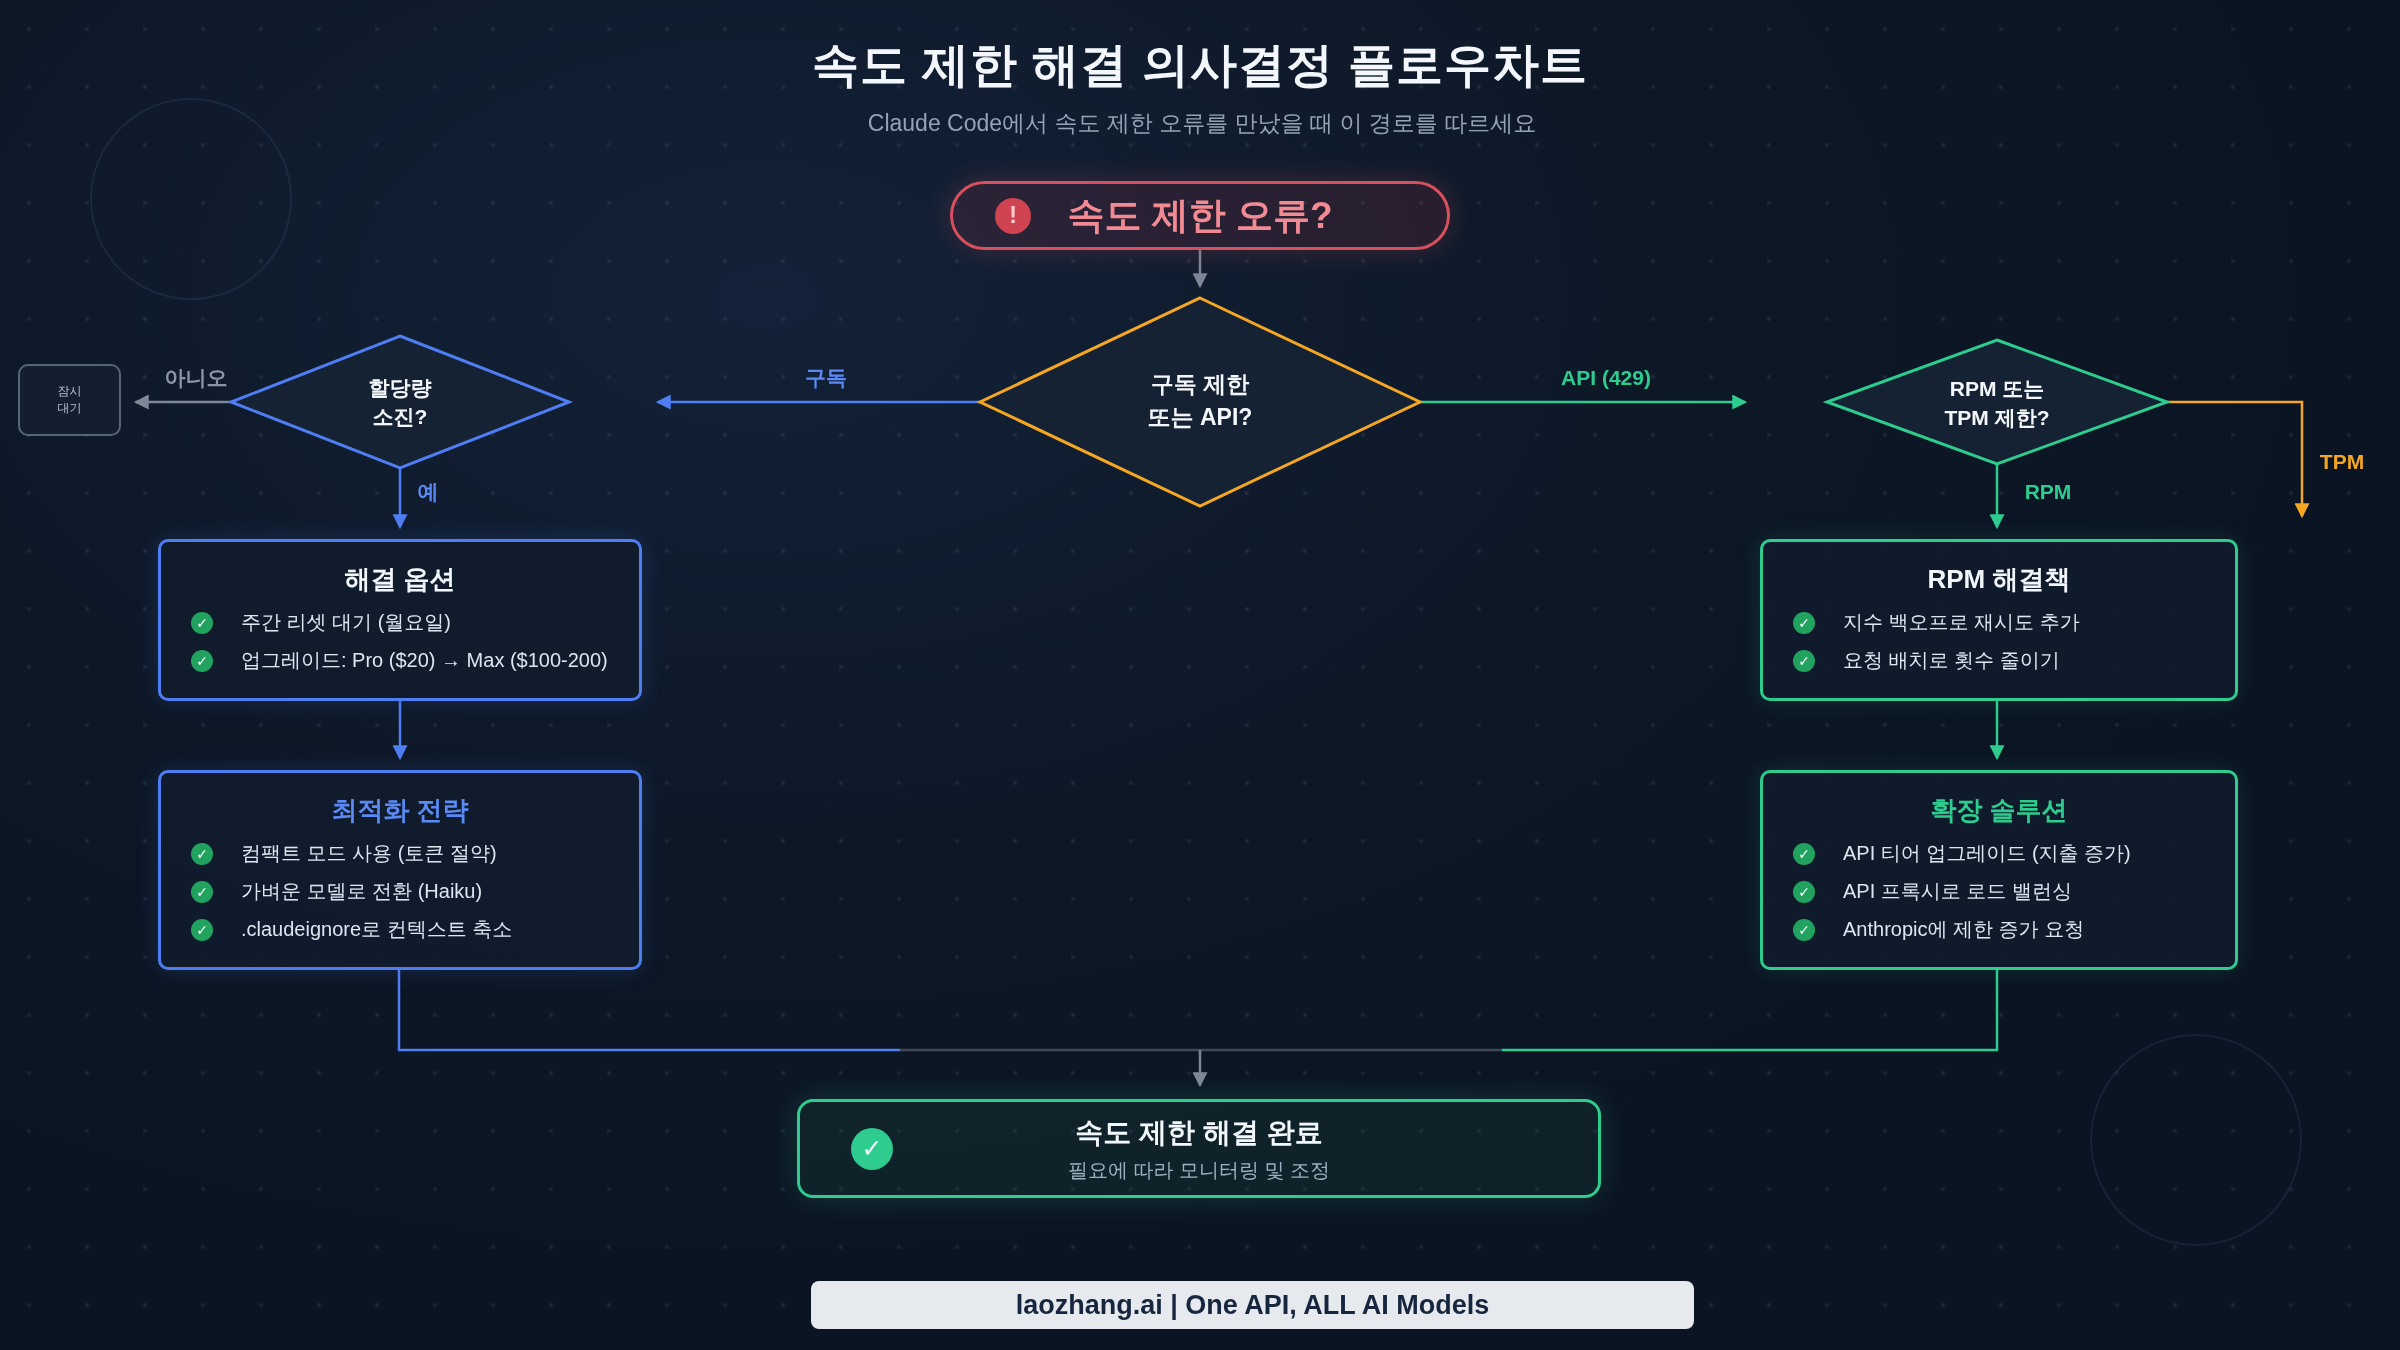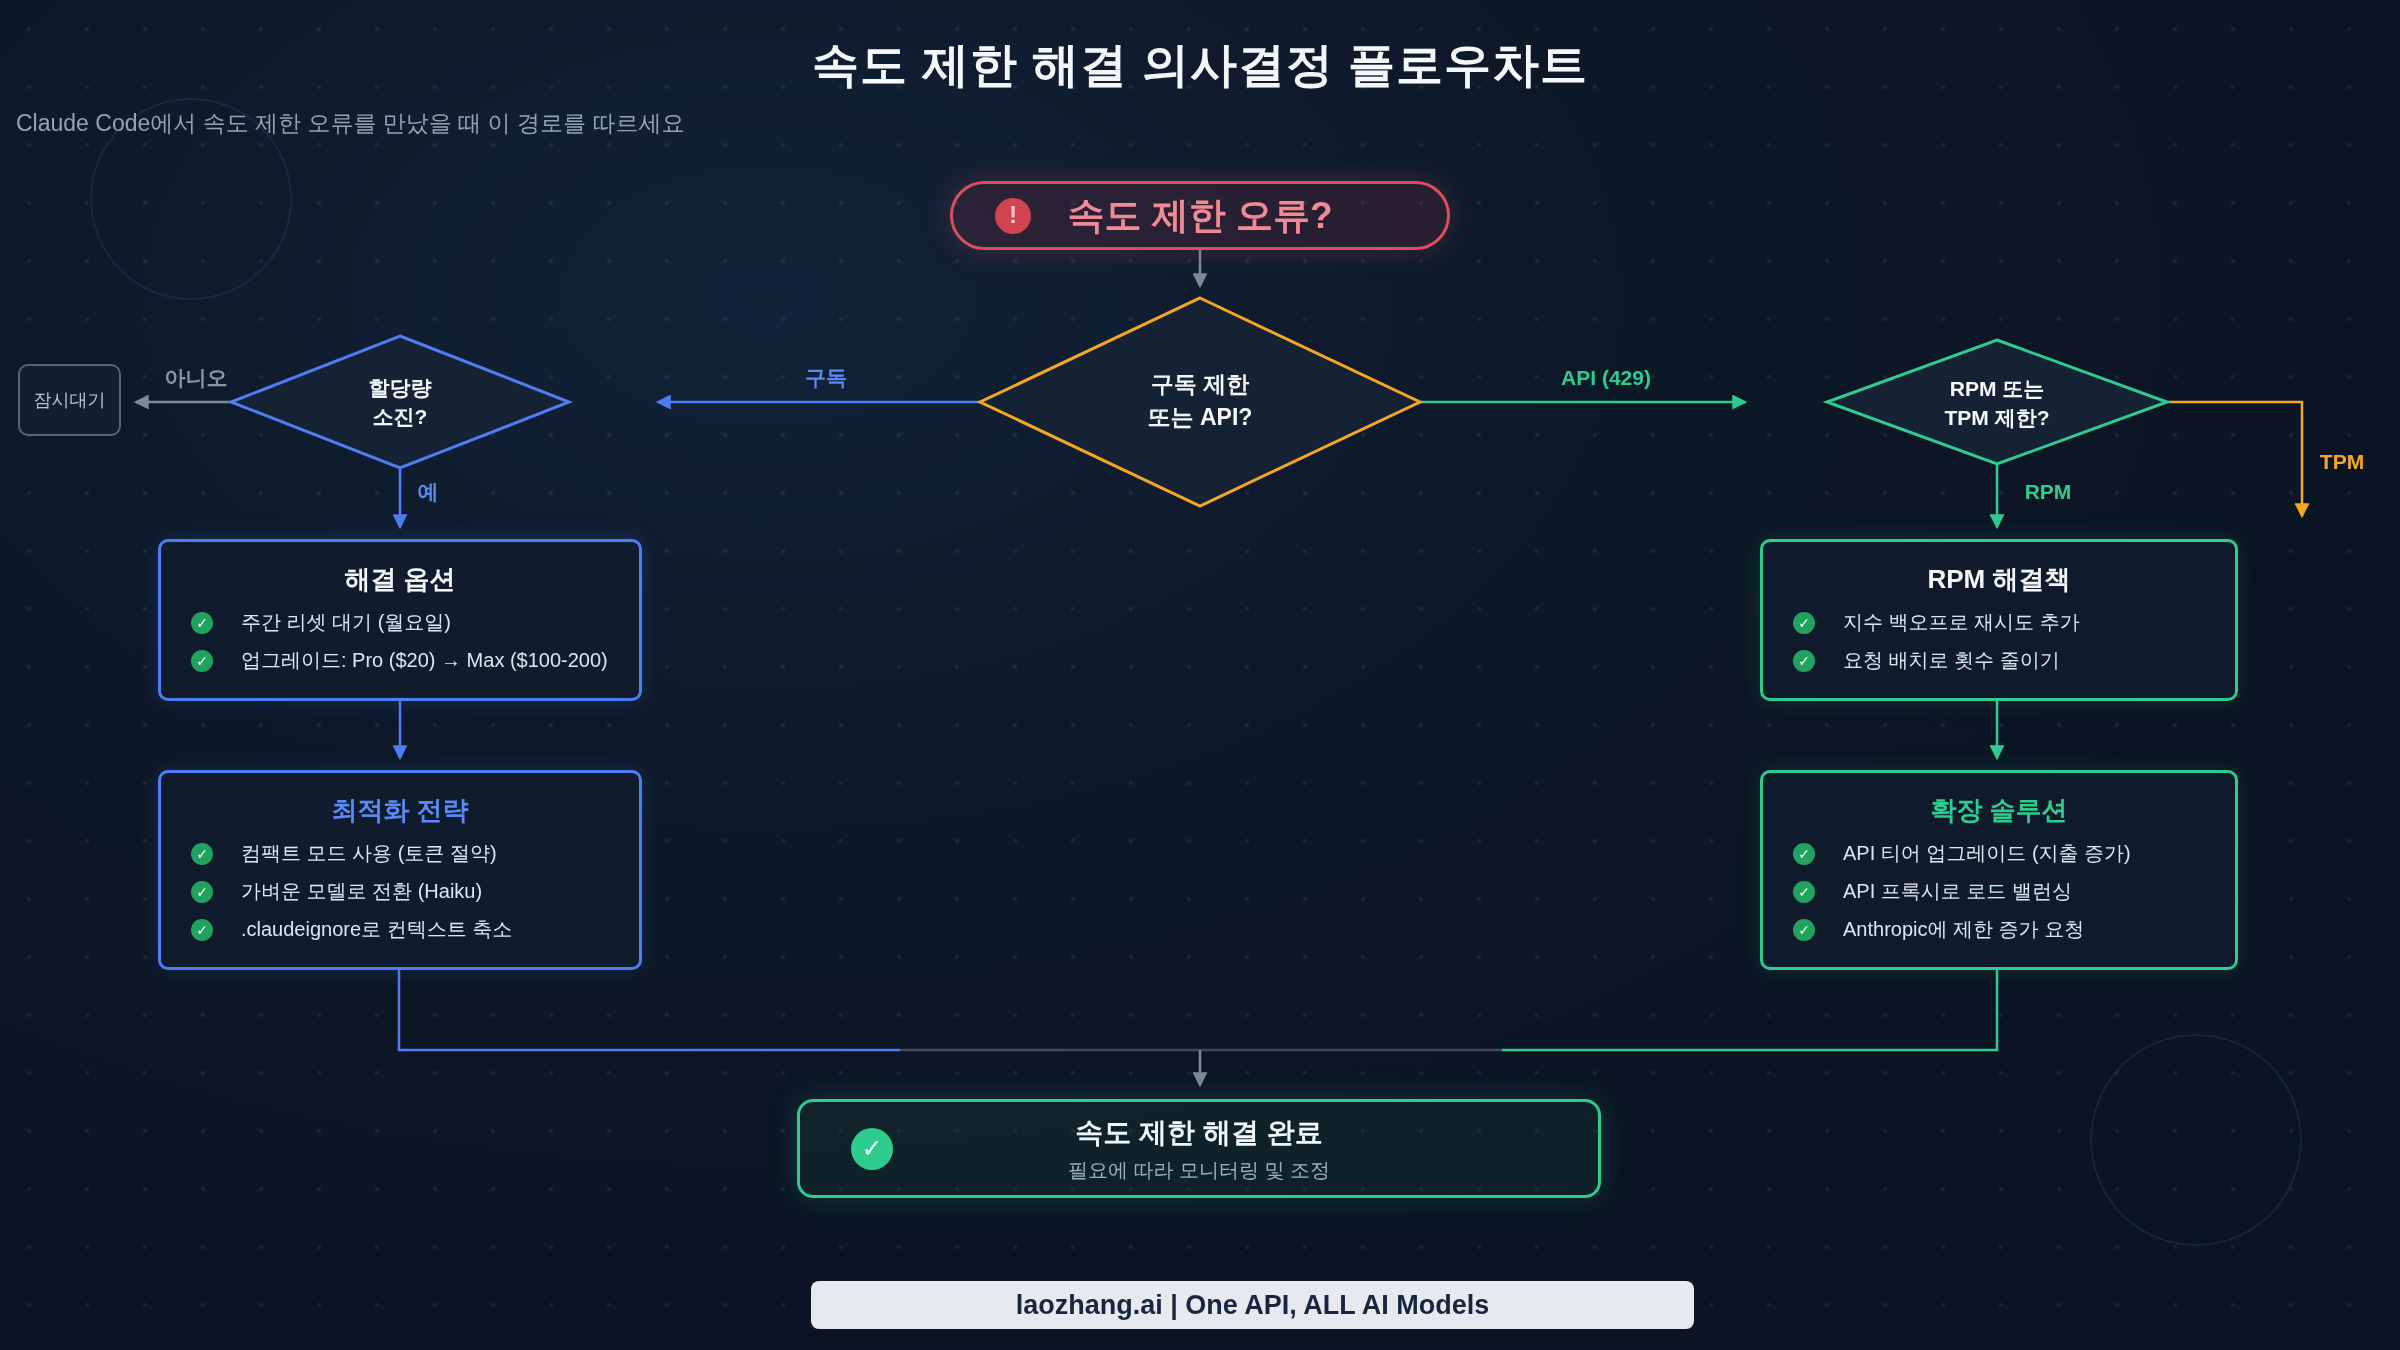--- a/index.html
+++ b/index.html
@@ -9,21 +9,21 @@
   #stage{
     position:relative;width:2400px;height:1350px;overflow:hidden;
     background-image:
       radial-gradient(rgba(160,185,215,0.09) 2px, transparent 2.4px),
       radial-gradient(1600px 1000px at 32% 22%, #132238 0%, #0d1827 55%, #0b1422 100%);
     background-size:58px 58px, 100% 100%;
   }
   svg.edges{position:absolute;left:0;top:0}
 
   .page-title{position:absolute;left:0;right:0;top:34px;text-align:center;font-size:47px;font-weight:bold;color:#f3f7fb;letter-spacing:1px}
-  .page-subtitle{position:absolute;left:16px;right:0;top:108px;text-align:left;font-size:23px;color:#93a3b4}
+  .page-subtitle{position:absolute;left:4px;right:0;top:108px;text-align:center;font-size:23px;color:#93a3b4}
 
   .start-pill{position:absolute;left:950px;top:181px;width:500px;height:69px;border:3px solid #d8505e;border-radius:40px;
     background:rgba(200,60,80,0.14);display:flex;align-items:center;justify-content:center;
     box-shadow:0 0 28px rgba(216,80,94,0.25)}
   .start-pill .label{font-size:37px;font-weight:bold;color:#f28a93}
   .warning-icon{position:absolute;left:42px;top:50%;transform:translateY(-50%);width:36px;height:36px;border-radius:50%;
     background:#cf4450;color:#ffcdd2;display:flex;align-items:center;justify-content:center;font-size:23px;font-weight:bold}
 
   .diamond-label{position:absolute;text-align:center;font-weight:bold;color:#f4f7fa}
   #dl-main{left:1050px;top:368px;width:300px;font-size:23px;line-height:1.45}
@@ -32,22 +32,22 @@
 
   .edge-label{position:absolute;transform:translate(-50%,-50%);font-size:21px;font-weight:bold;white-space:nowrap}
   #el-sub{left:826px;top:378px;color:#5b8af5}
   #el-api{left:1606px;top:378px;color:#2ecc8f}
   #el-no{left:196px;top:378px;color:#8b96a5}
   #el-yes{left:428px;top:492px;color:#5b8af5}
   #el-rpm{left:2048px;top:492px;color:#2ecc8f}
   #el-tpm{left:2342px;top:462px;color:#f5a623}
 
   .wait-box{position:absolute;left:18px;top:364px;width:103px;height:72px;border:2px solid #56657a;border-radius:10px;
-    background:#131f2e;display:flex;flex-direction:row;align-items:center;justify-content:center;
-    font-size:18px;color:#b9c4d2;line-height:1.45}
+    background:#131f2e;display:flex;flex-direction:column;align-items:center;justify-content:center;
+    font-size:12px;color:#b9c4d2;line-height:1.45}
 
   .flow-box{position:absolute;border-radius:10px;background:rgba(16,28,45,0.92);padding:20px 30px 2px}
   .flow-box .box-title{text-align:center;font-size:26px;font-weight:bold;margin-bottom:12px;color:#f2f6fa}
   .box-item{display:flex;align-items:center;gap:28px;font-size:20px;color:#dde6ef;margin:11px 0}
   .check-icon{flex:0 0 22px;width:22px;height:22px;border-radius:50%;background:#21a35f;color:#fff;
     display:inline-flex;align-items:center;justify-content:center;font-size:14px;font-weight:bold}
   .check-icon::before{content:"\2713"}
   .blue-box{border:3px solid #4f7df2;box-shadow:0 0 22px rgba(79,125,242,0.18)}
   .green-box{border:3px solid #2ecc8f;box-shadow:0 0 22px rgba(46,204,143,0.15)}
   #box-solutions{left:158px;top:539px;width:484px;height:162px}

